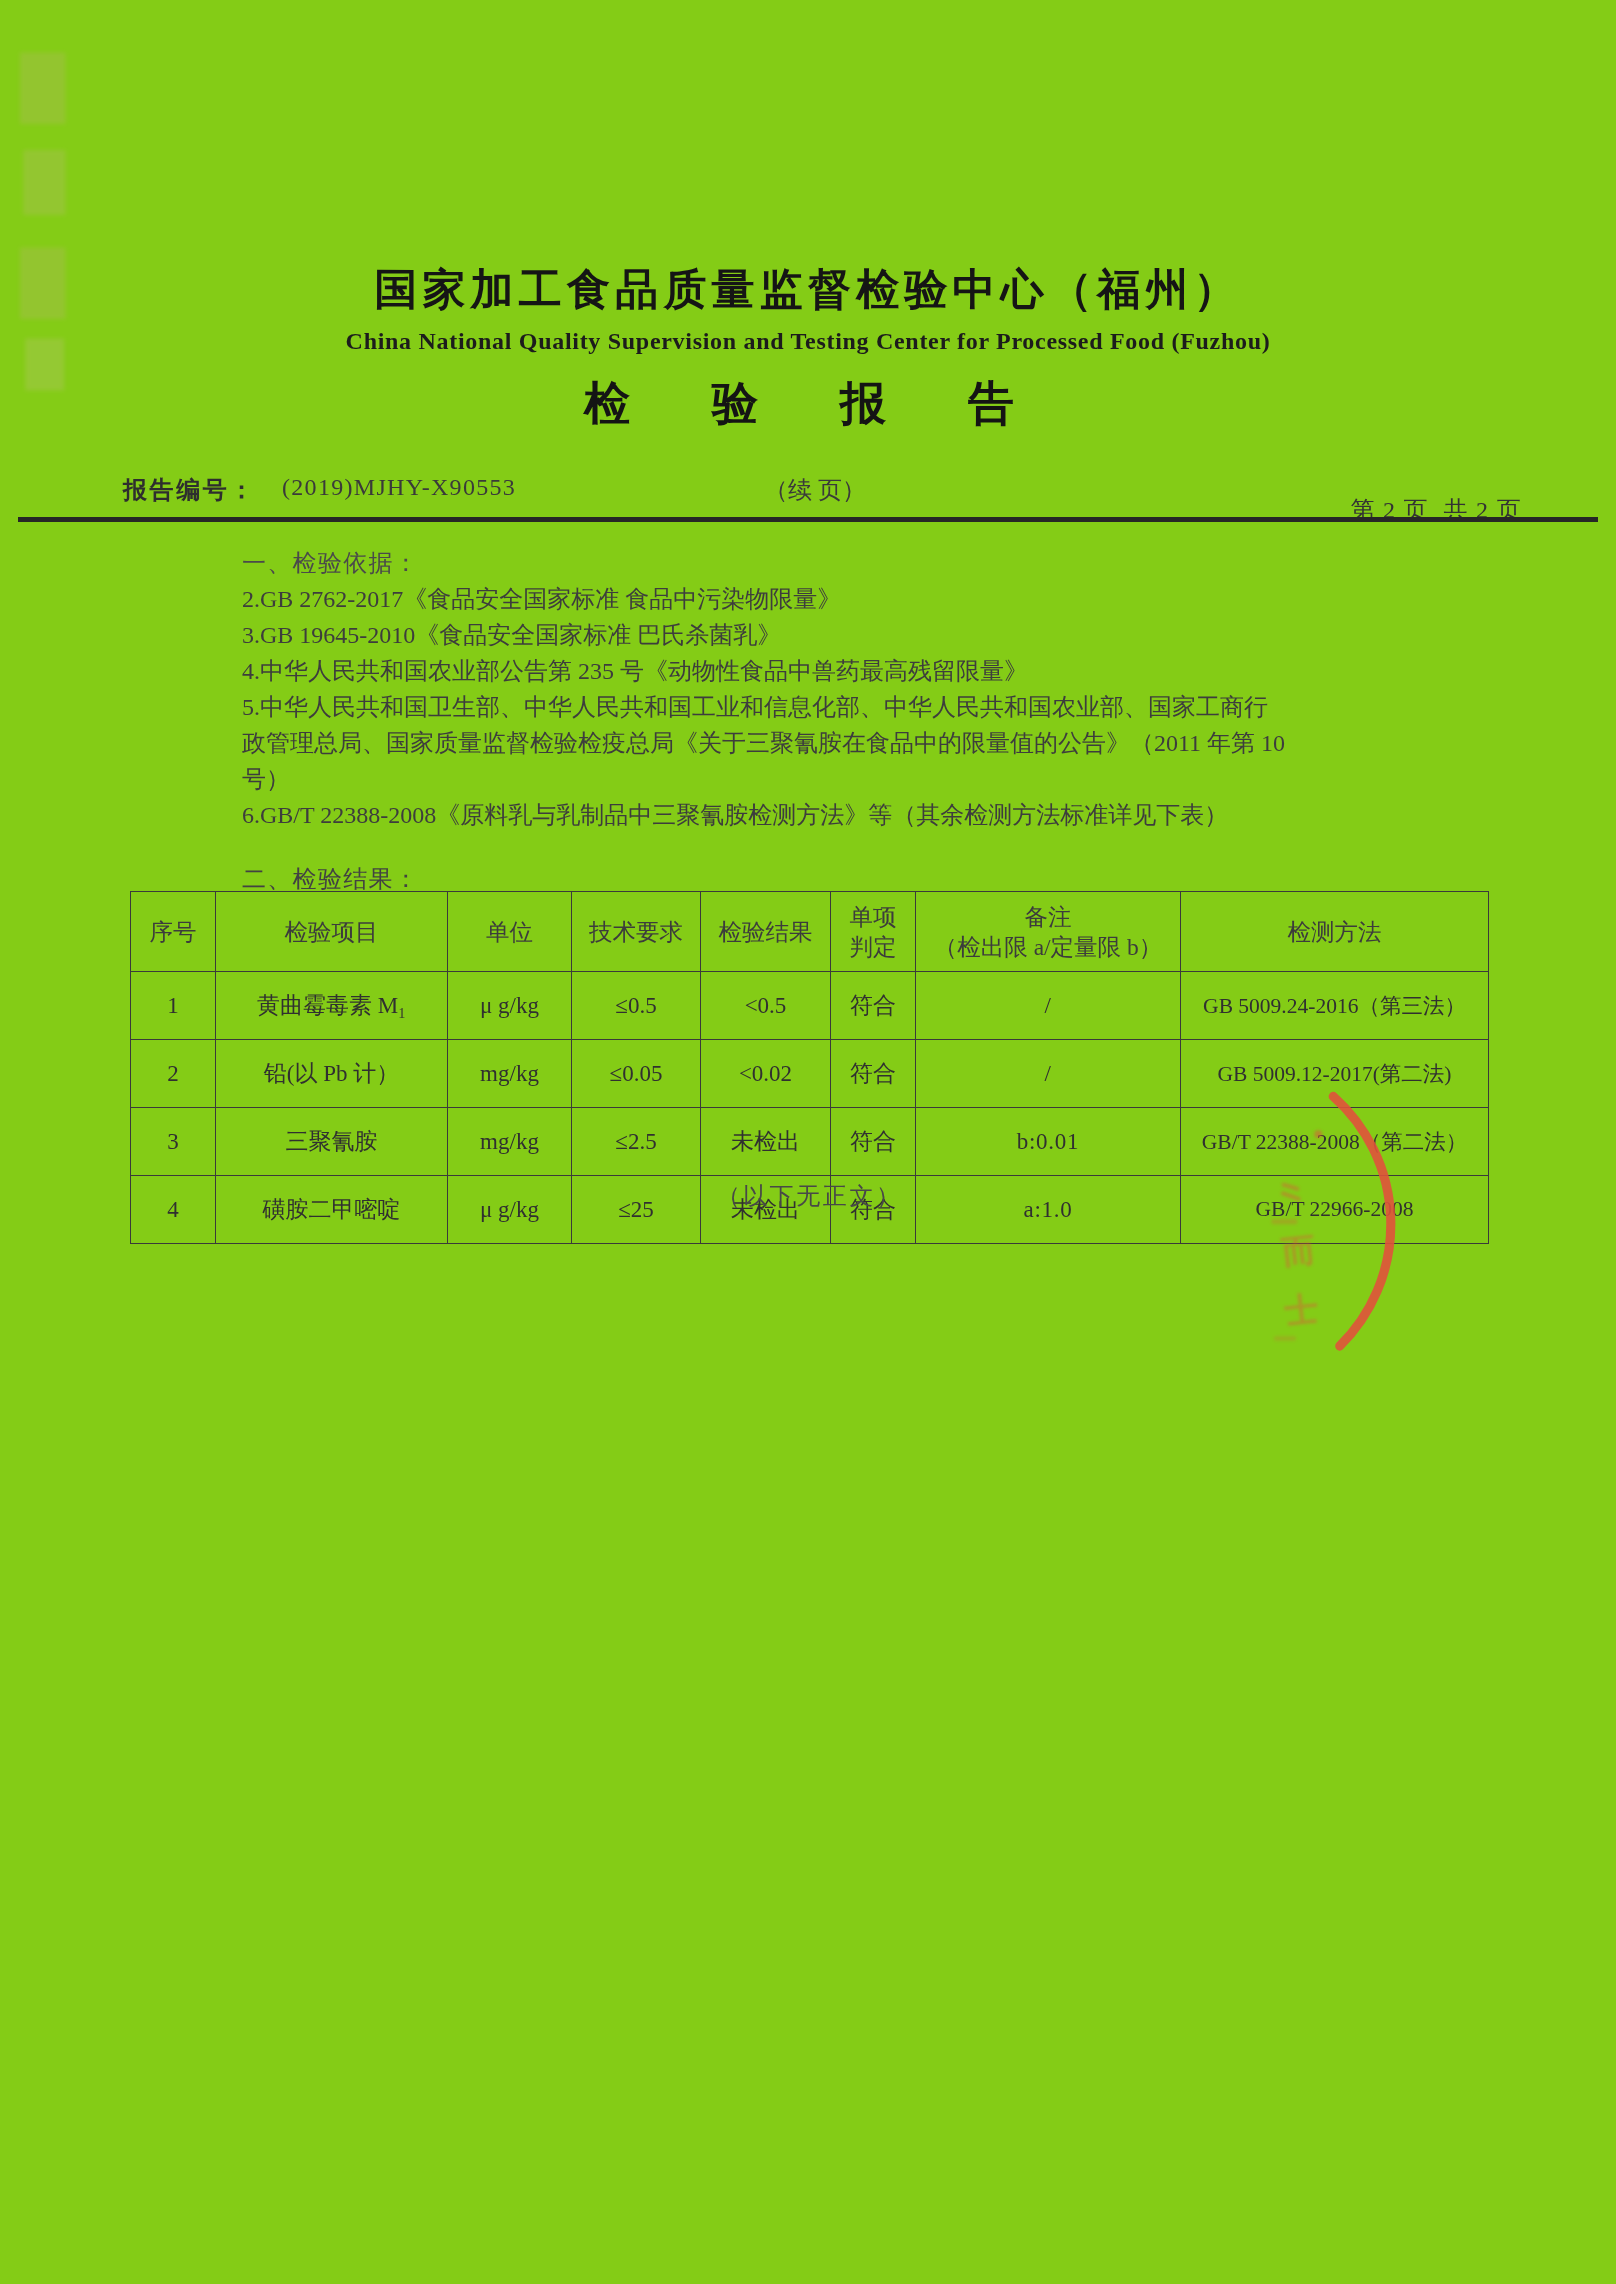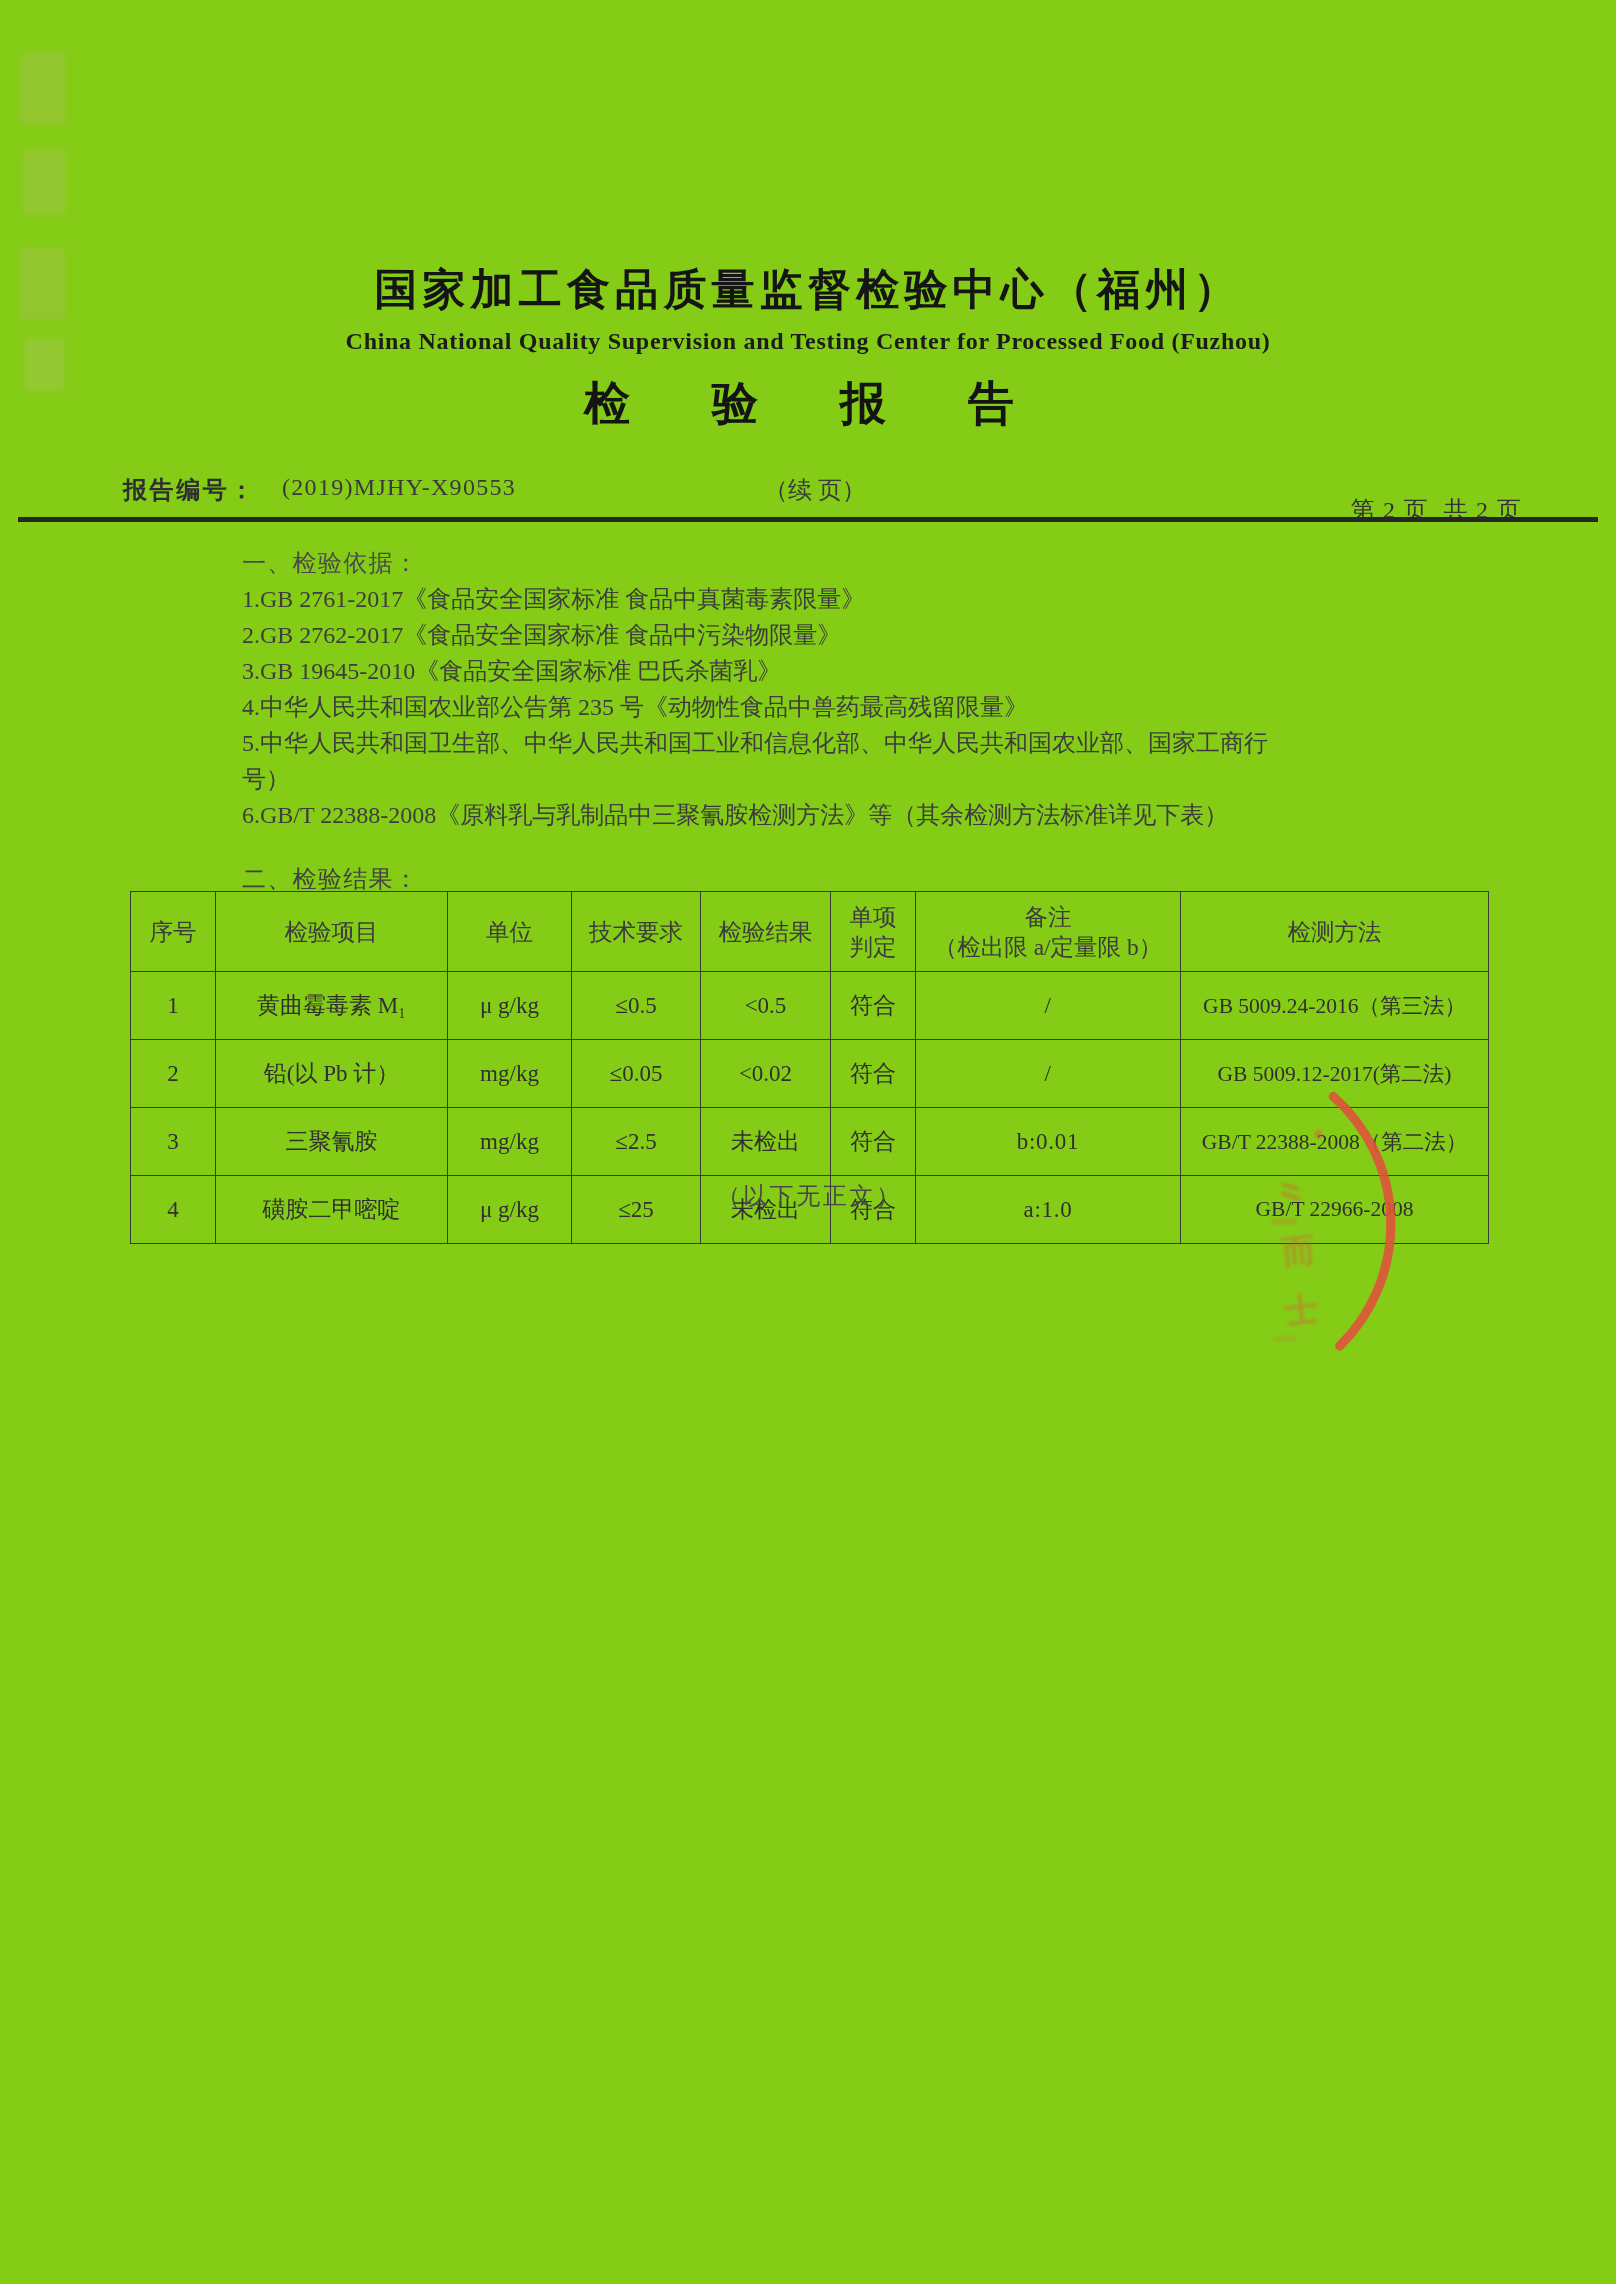--- a/index.html
+++ b/index.html
@@ -103,25 +103,25 @@
   <div class="meta-row">
     <span class="meta-label">报告编号：</span>
     <span class="meta-value">(2019)MJHY-X90553</span>
     <span class="meta-cont">（续 页）</span>
     <span class="meta-pages">第 2 页  共 2 页</span>
   </div>
   <div class="rule"></div>
 
   <div class="basis">
     <div class="basis-heading">一、检验依据：</div>
-    <div class="line">1.GB 2761-2017《食品安全国家标准 食品中真菌毒素限量》</div>
     <div class="line">2.GB 2762-2017《食品安全国家标准 食品中污染物限量》</div>
     <div class="line">3.GB 19645-2010《食品安全国家标准 巴氏杀菌乳》</div>
     <div class="line">4.中华人民共和国农业部公告第 235 号《动物性食品中兽药最高残留限量》</div>
     <div class="line">5.中华人民共和国卫生部、中华人民共和国工业和信息化部、中华人民共和国农业部、国家工商行</div>
+    <div class="line">政管理总局、国家质量监督检验检疫总局《关于三聚氰胺在食品中的限量值的公告》（2011 年第 10</div>
     <div class="line">号）</div>
     <div class="line">6.GB/T 22388-2008《原料乳与乳制品中三聚氰胺检测方法》等（其余检测方法标准详见下表）</div>
   </div>
   <div class="results-heading">二、检验结果：</div>
 
   <table class="results">
     <colgroup>
       <col style="width:85px">
         <col style="width:232px">
         <col style="width:124px">

